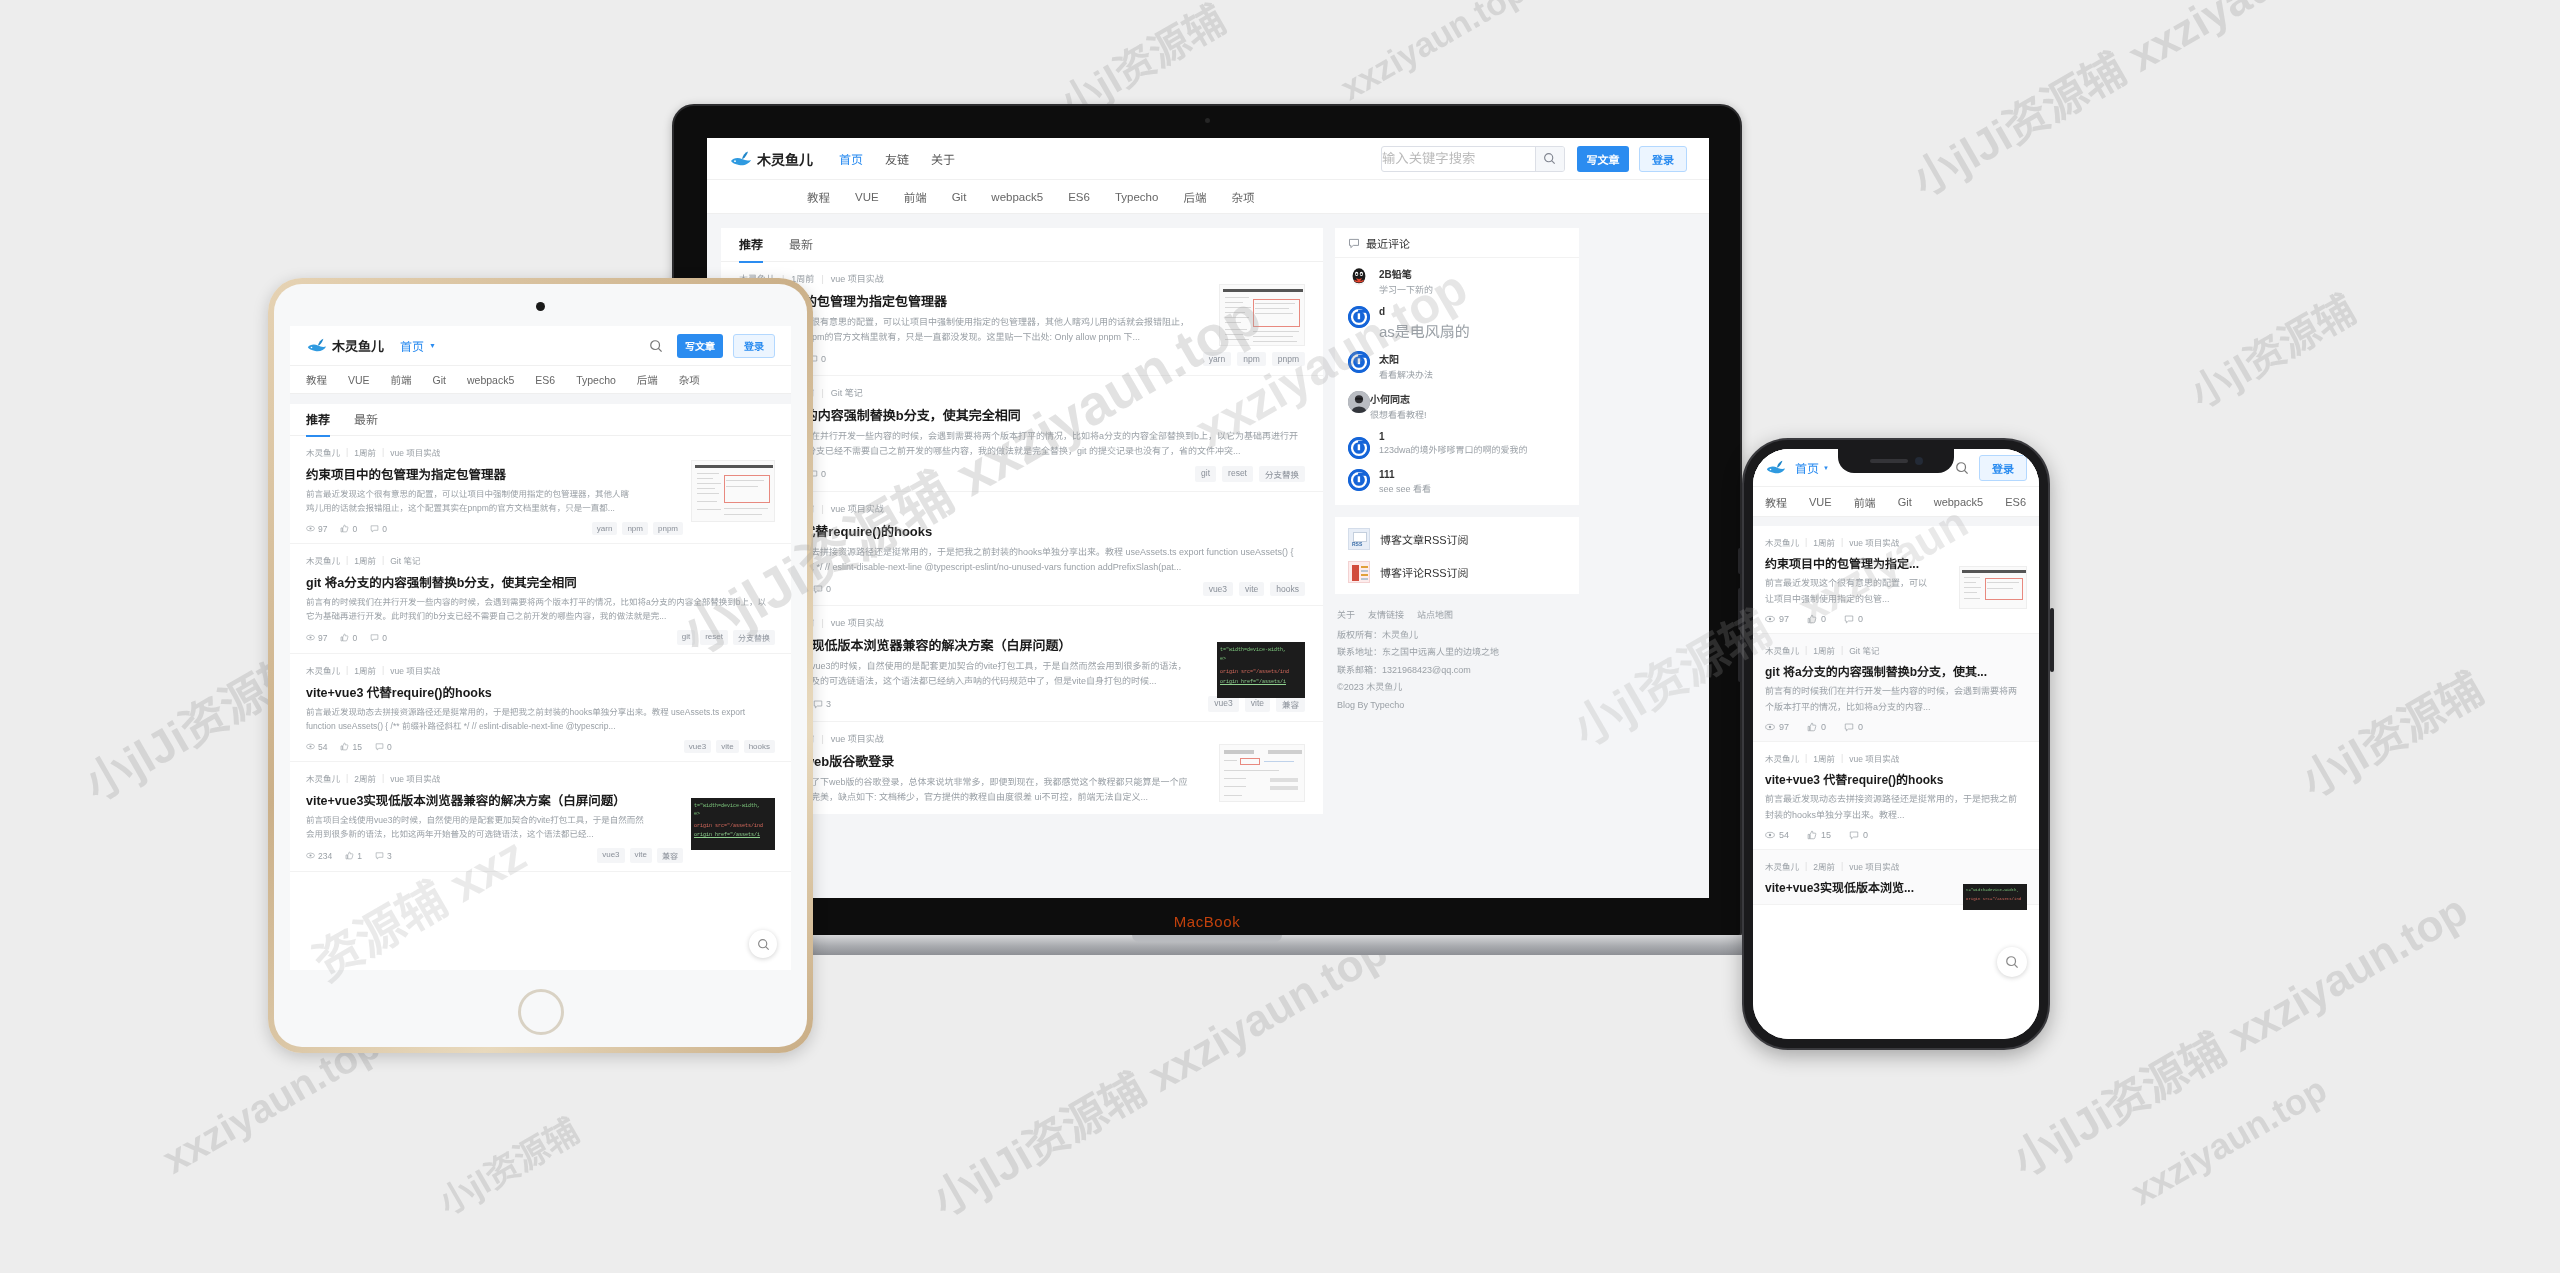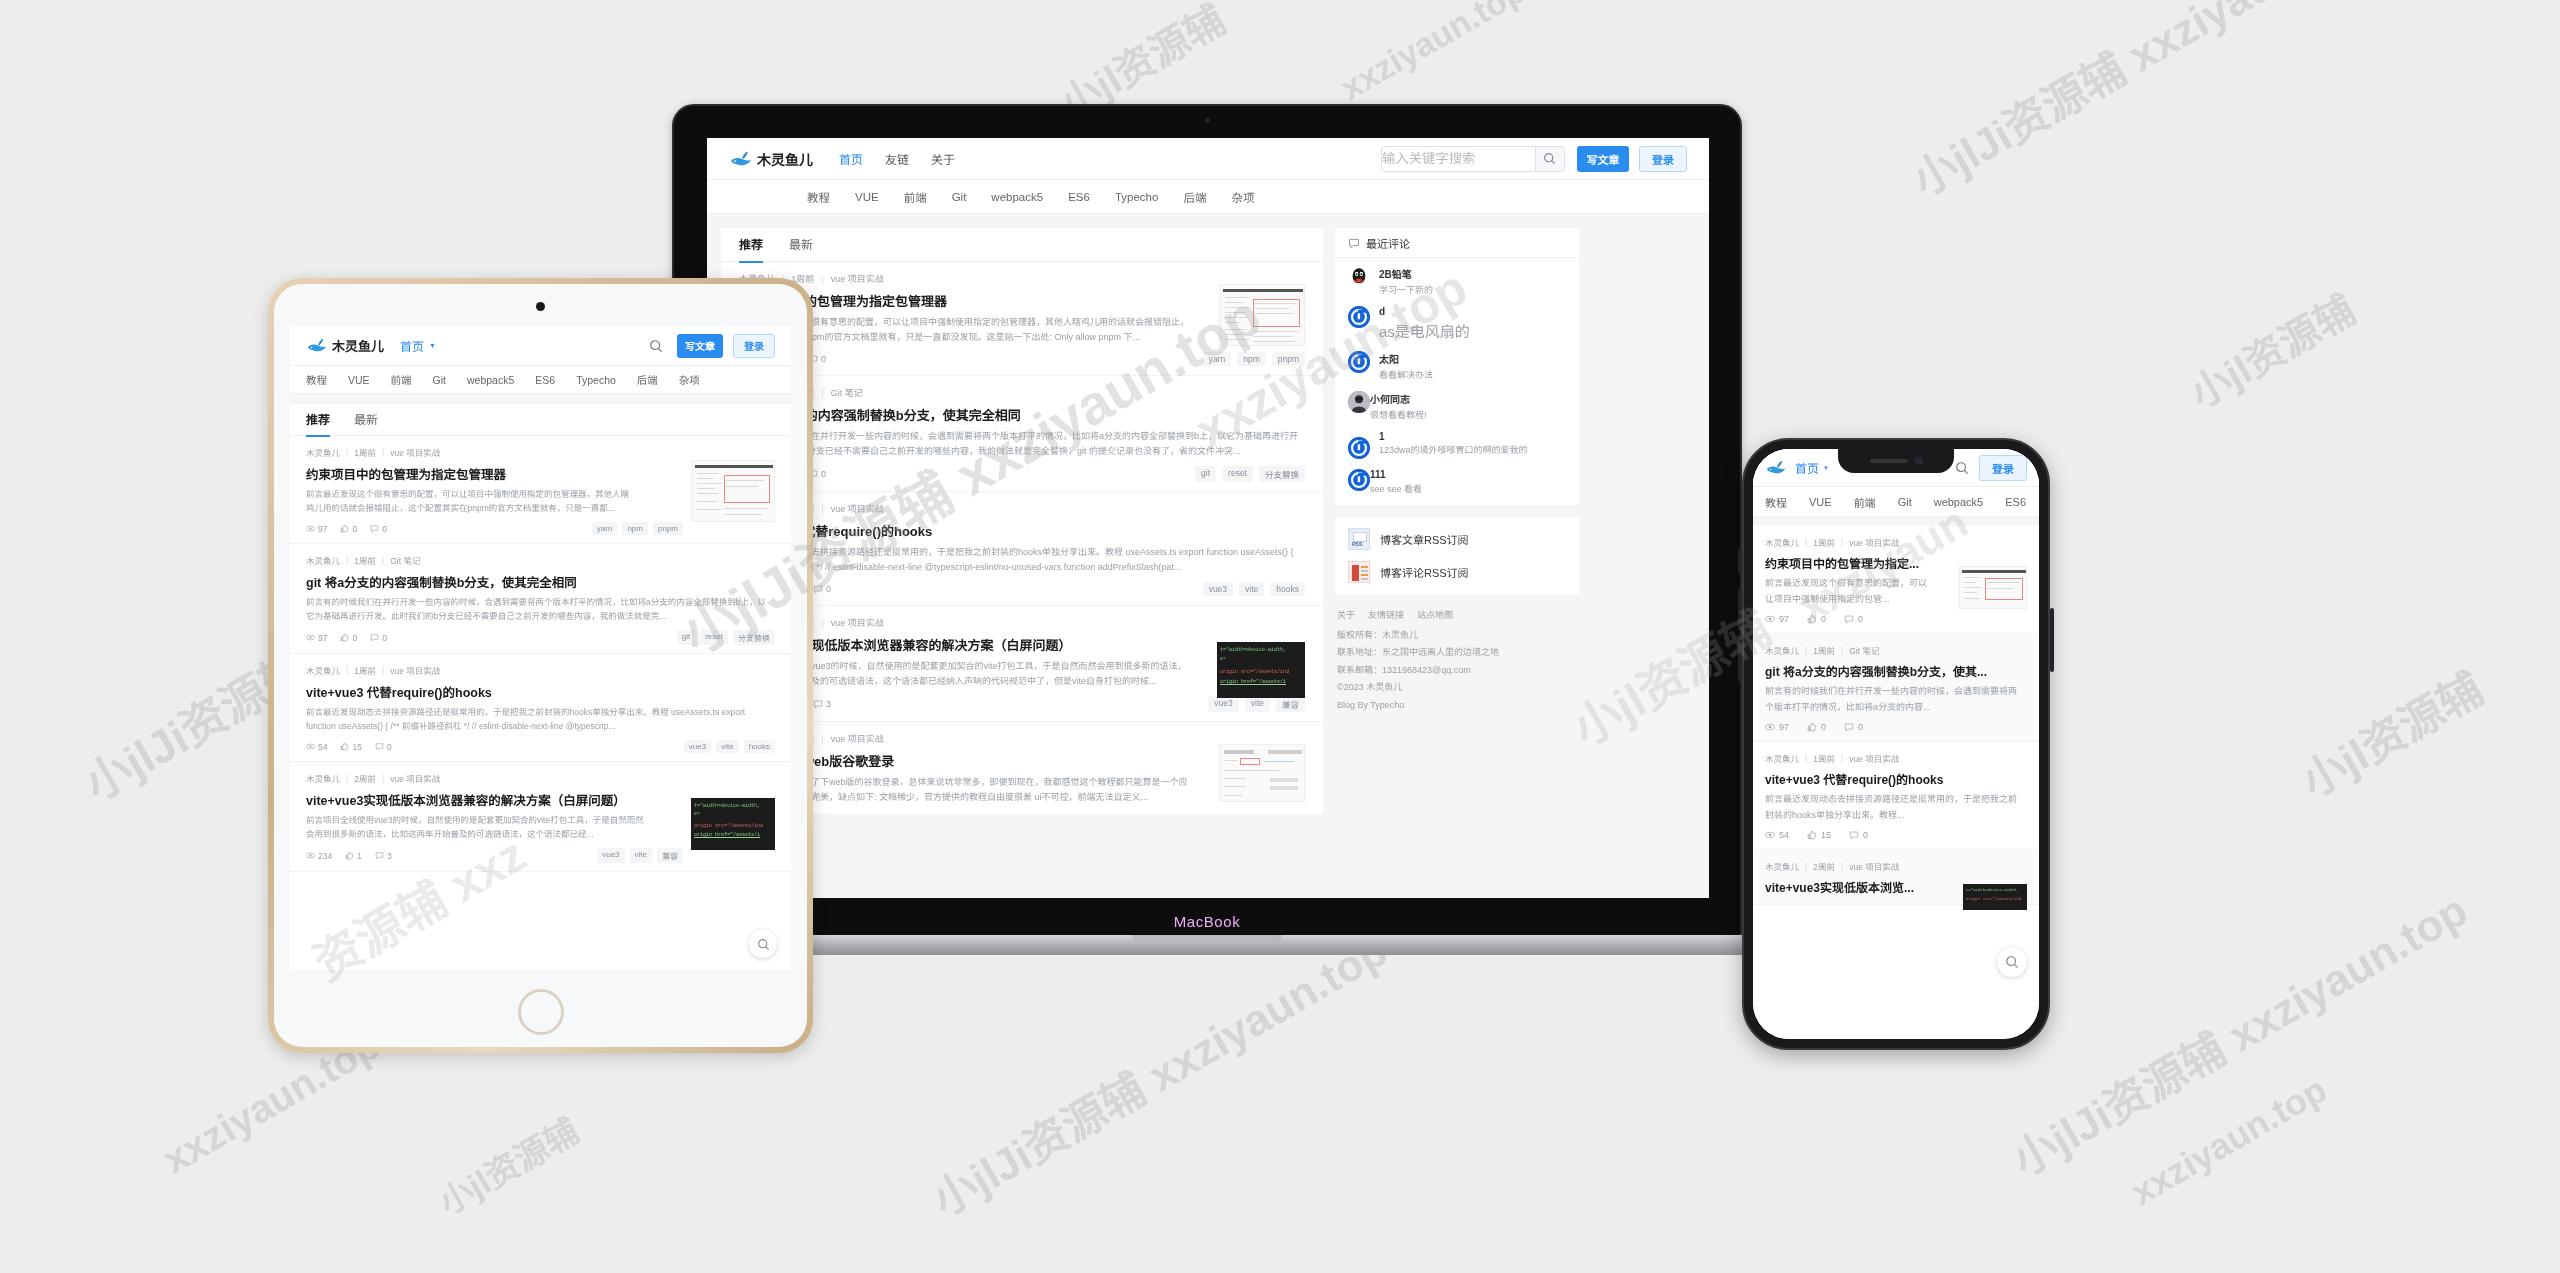--- a/index.html
+++ b/index.html
@@ -116,21 +116,21 @@
     box-shadow: 0 2px 10px rgba(0,0,0,0.25);
     border: 2px solid #2c2c2e;
   }
   .camdot {
     position: absolute; left: 50%; top: 12px; width: 5px; height: 5px; margin-left: -2.5px;
     background: #262626; border-radius: 50%;
   }
   .lscreen { position: absolute; left: 33px; top: 32px; width: 1002px; height: 760px; background: #fff; overflow: hidden; }
   .mbword {
     position: absolute; left: 0; bottom: 5px; width: 100%; text-align: center;
-    color: #f0abfc; font-size: 15px; letter-spacing: 0.6px; margin-top: 20px;
+    color: #c2410c; font-size: 15px; letter-spacing: 0.6px; margin-top: 20px;
   }
   .lbase {
     position: absolute; left: -40px; top: 831px; width: 1150px; height: 20px;
     background: linear-gradient(#d7d8da, #a9abaf 55%, #8e9095);
     border-radius: 3px 3px 8px 8px;
   }
   .lnotch {
     position: absolute; left: 50%; top: 831px; margin-left: -75px;
     width: 150px; height: 7px; background: #b9bbbf; border-radius: 0 0 7px 7px;
   }
@@ -521,21 +521,21 @@
                         <circle cx="12" cy="12" r="7.6" fill="none" stroke="#fff" stroke-width="2.4"></circle>
                         <rect x="11" y="4" width="9" height="3.4" fill="#1565d8"></rect>
                         <rect x="10.6" y="8" width="2.6" height="6.4" fill="#fff"></rect>
                       </svg>
                     </div>
                     <div style="min-width:0;">
                       <div class="nm" style="font-size:10px;">1</div>
                       <div class="tx" style="font-size:9px;margin-top:2px;line-height:1.5;">123dwa的境外嗲嗲胃口的啊的爱我的</div>
                     </div>
                   </div>
-                  <div class="cmt" style="">
+                  <div class="cmt" style="gap:9px;">
                     <div class="av" style="width:22px;height:22px;">
                       <svg viewBox="0 0 24 24" width="22" height="22">
                         <circle cx="12" cy="12" r="12" fill="#1565d8"></circle>
                         <circle cx="12" cy="12" r="7.6" fill="none" stroke="#fff" stroke-width="2.4"></circle>
                         <rect x="11" y="4" width="9" height="3.4" fill="#1565d8"></rect>
                         <rect x="10.6" y="8" width="2.6" height="6.4" fill="#fff"></rect>
                       </svg>
                     </div>
                     <div style="min-width:0;">
                       <div class="nm" style="font-size:10px;">111</div>

